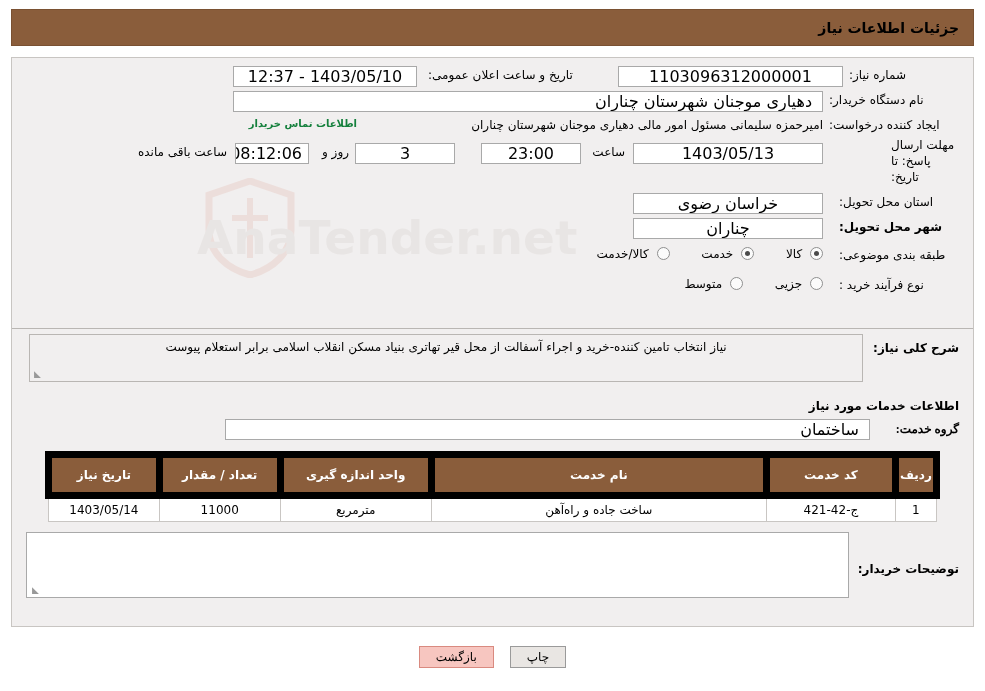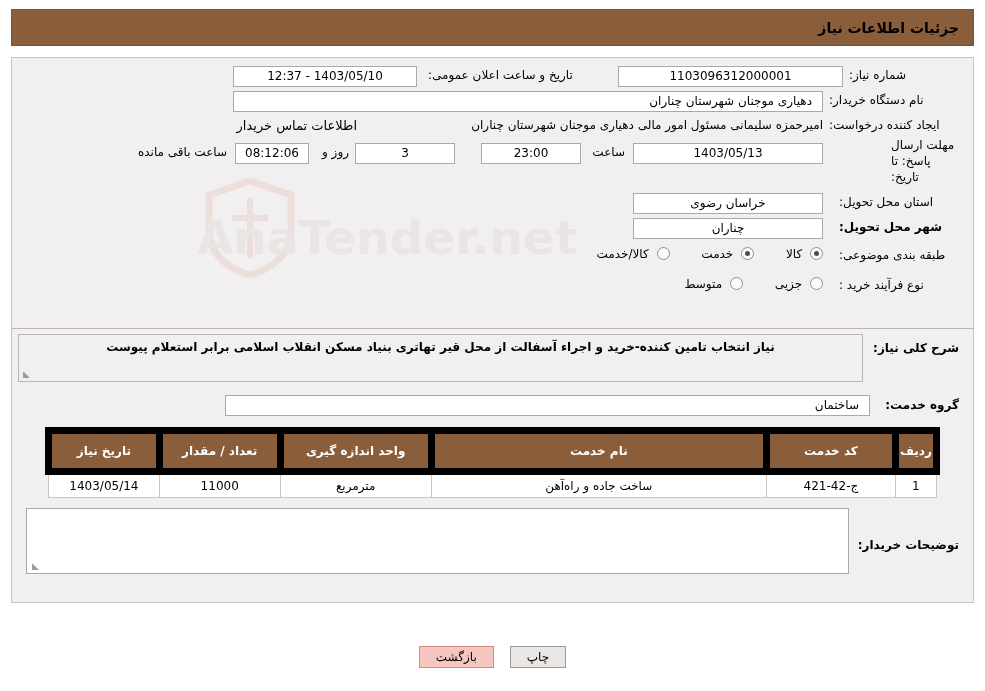--- a/index.html
+++ b/index.html
@@ -45,35 +45,36 @@
   .panel-top {
     height: 271px;
     position: relative;
     border-bottom: 1px solid #b9b6b3;
   }
   .fld {
     background: #ffffff;
     border: 1px solid #a9a9a9;
     height: 21px;
     line-height: 19px;
-    font-size: 12px;
+    font-size: 16px;
     padding: 0 6px;
     text-align: center;
     color: #000;
     overflow: hidden;
     white-space: nowrap;
   }
   
   .abs { position: absolute; }
 
   .link {
-    color: #000000;
-    font-size: 13px;
+    color: #15803d;
+    font-size: 10px;
     text-decoration: none;
     cursor: pointer;
+    font-weight: bold;
   }
 
   
   .radio {
     display: inline-block;
     width: 13px; height: 13px;
     border-radius: 50%;
     border: 1px solid #8f8f8f;
     background: #fbfbfb;
     vertical-align: middle;
@@ -272,31 +273,32 @@
           <span class="radio"></span>
           <span class="radio-label">متوسط</span>
         </span>
       </div>
     </div>
 
     <div class="panel-mid">
 
       <div style="position:relative; height:62px;">
         <div class="abs" style="right:14px; top:12px; font-weight:bold; font-size:12px;">شرح کلی نیاز:</div>
-        <div class="abs" style="right:110px; top:5px; left:6px;font-weight:bold;">
+        <div class="abs" style="right:110px; top:5px; left:17px;">
           <div class="desc-box" style="margin:0; height:48px; border:1px solid #b9b6b3; background:#f1efef;">
             <span>نیاز انتخاب تامین کننده-خرید و اجراء آسفالت از محل قیر تهاتری بنیاد مسکن انقلاب اسلامی برابر استعلام پیوست</span>
             <span class="resize-grip">◣</span>
           </div>
         </div>
       </div>
 
+      <div class="sec-title">اطلاعات خدمات مورد نیاز</div>
 
       <div style="position:relative; height:30px;">
-        <div class="abs" style="right:14px; top:7px; font-weight:bold; font-size:12px;">گروه خدمت:</div>
+        <div class="abs" style="right:14px; top:7px; font-weight:bold; font-size:12px;font-family:Liberation Serif, serif;">گروه خدمت:</div>
         <div class="abs fld" style="right:103px; top:4px; width:645px; text-align:right; padding-right:10px;">ساختمان</div>
       </div>
 
       <table class="svc">
         <thead>
           <tr>
             <th style="width:36px;">ردیف</th>
             <th style="width:128px;">کد خدمت</th>
             <th style="width:333px;">نام خدمت</th>
             <th style="width:150px;">واحد اندازه گیری</th>

